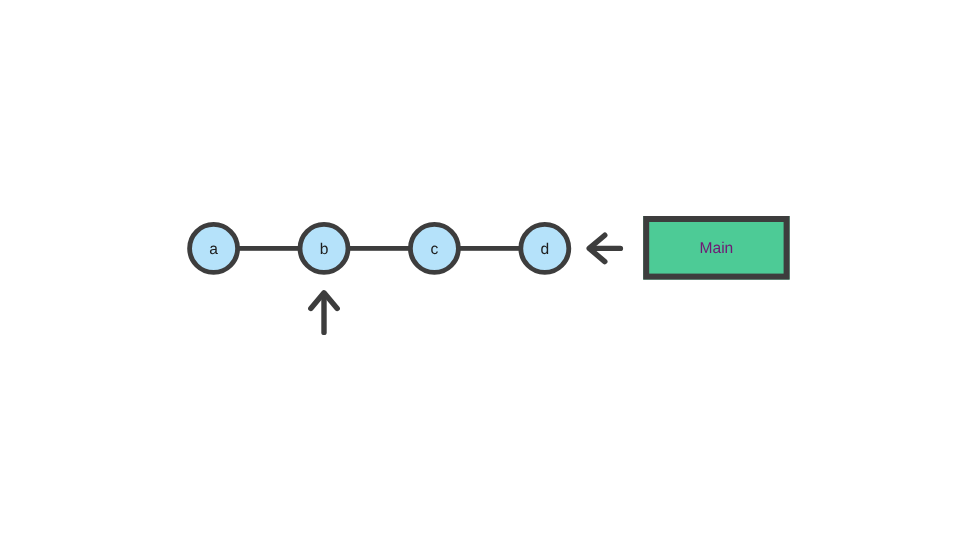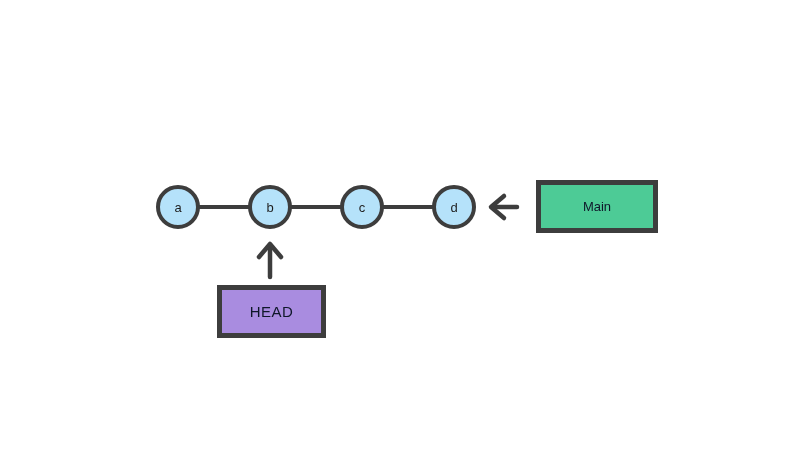--- a/index.html
+++ b/index.html
@@ -55,21 +55,21 @@
   }
 
   
   .pointer-box {
     position: absolute;
     border: 5px solid #3d3d3d;
     box-sizing: border-box;
     display: flex;
     align-items: center;
     justify-content: center;
-    color: #0f172a;
+    color: #701a75;
   }
   .main-box {
     left: 536px;
     top: 180px;
     width: 122px;
     height: 53px;
     background: #4dcb96;
     font-size: 13px;
   }
   .head-box {
@@ -112,17 +112,14 @@
     <g stroke="#3d3d3d" stroke-width="4.5" fill="none" stroke-linecap="round" stroke-linejoin="round">
       <path d="M270 277 L270 246"></path>
       <path d="M259 257 L270 244 L281 257"></path>
     </g>
   </svg>
 
   <div class="pointer-box main-box">
     <span>Main</span>
   </div>
 
-  <div class="pointer-box head-box">
-    <span>HEAD</span>
-  </div>
 
 </div>
 
 </body></html>

